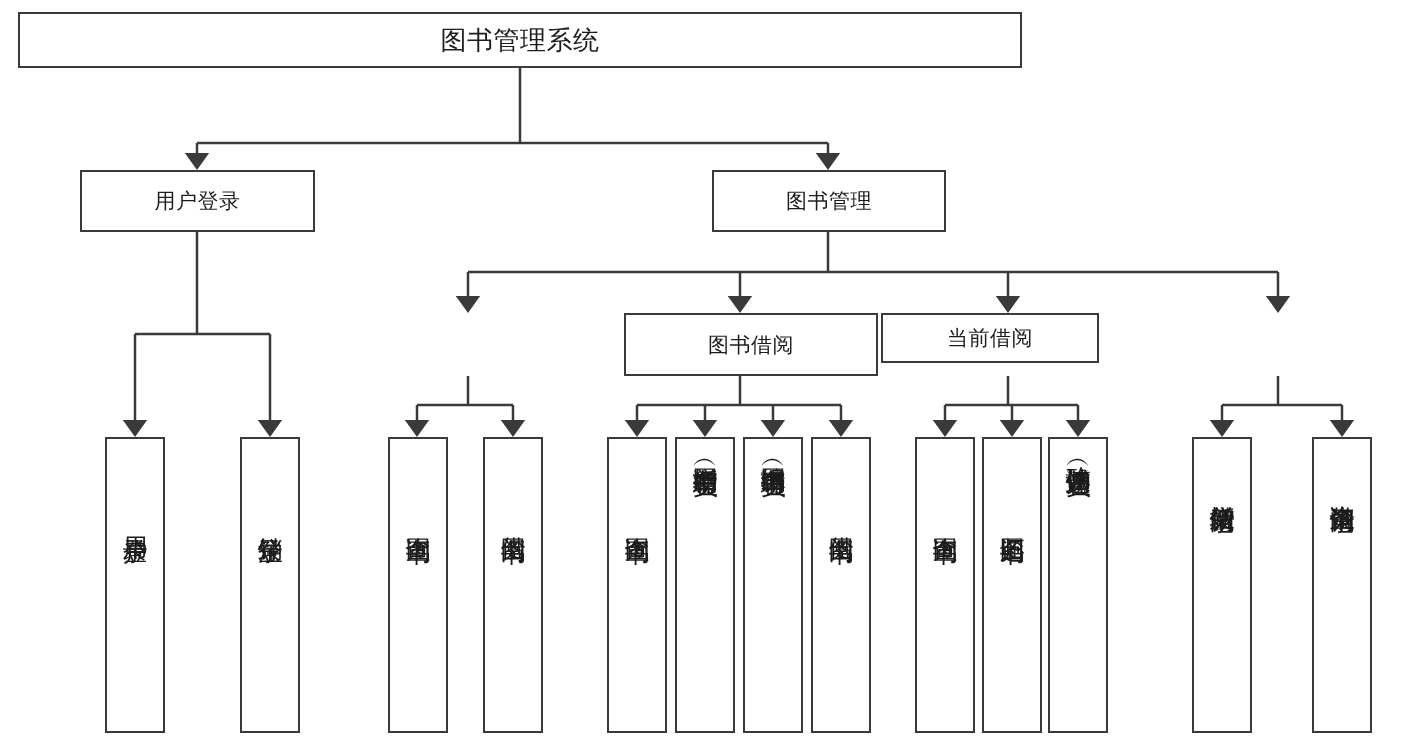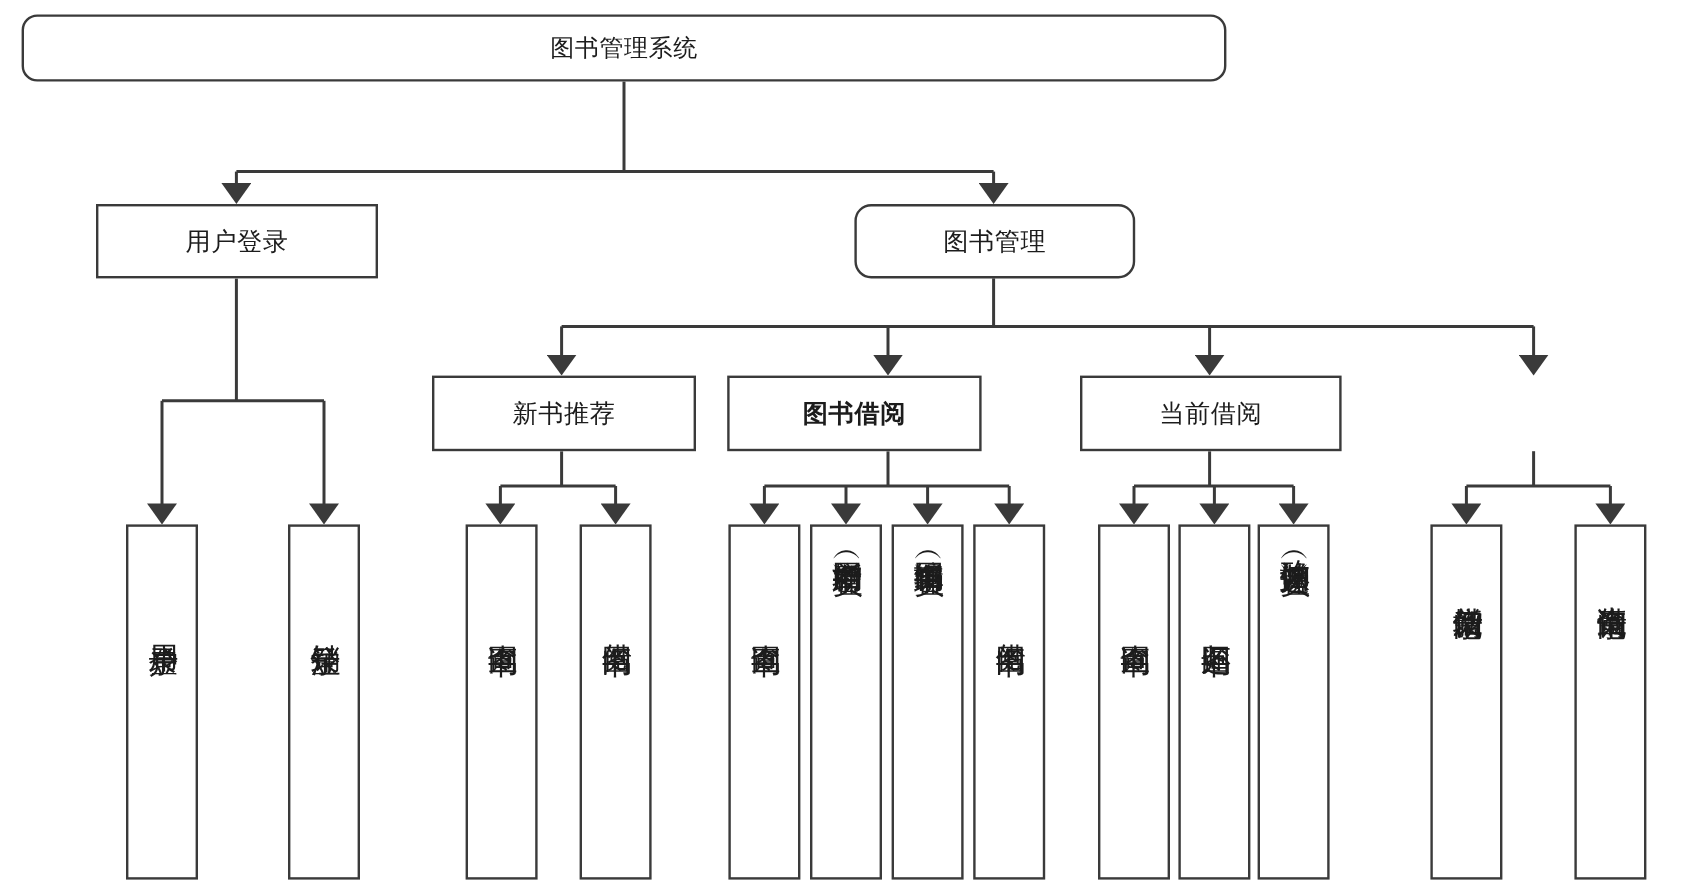--- a/index.html
+++ b/index.html
@@ -33,22 +33,21 @@
     display: flex;
     align-items: center;
     justify-content: center;
     color: #1c1c1c;
   }
   .node.horiz {
     font-size: 21px;
     letter-spacing: 0.5px;
   }
   .node.root {
-    font-size: 20px;
-    border-radius: 13px;
+    font-size: 26px;
   }
   .node.leaf {
     align-items: flex-start;
     justify-content: center;
     padding-top: 6px;
   }
   .vtext {
     writing-mode: vertical-rl;
     text-orientation: upright;
     font-size: 25px;
@@ -131,31 +130,28 @@
     </g>
   </svg>
 
   <div class="node horiz root" style="left:18px; top:12px; width:1004px; height:56px;">
     <span>图书管理系统</span>
   </div>
 
   <div class="node horiz" style="left:80px; top:170px; width:235px; height:62px;">
     <span>用户登录</span>
   </div>
-  <div class="node horiz" style="left:712px; top:170px; width:234px; height:62px;border-radius:14px;">
+  <div class="node horiz" style="left:712px; top:170px; width:234px; height:62px;">
     <span>图书管理</span>
   </div>
 
-  <div class="node horiz" style="left:360px; top:313px; width:220px; height:63px;">
-    <span>新书推荐</span>
-  </div>
-  <div class="node horiz" style="left:606px; top:313px; width:212px; height:63px;font-weight:bold;">
+  <div class="node horiz" style="left:624px; top:313px; width:254px; height:63px;">
     <span>图书借阅</span>
   </div>
-  <div class="node horiz" style="left:900px; top:313px; width:218px; height:63px;font-family:Liberation Serif, serif;">
+  <div class="node horiz" style="left:881px; top:313px; width:218px; height:50px;font-family:Liberation Serif, serif;">
     <span>当前借阅</span>
   </div>
 
   <div class="node leaf leaf-short" style="left:105px; top:437px; width:60px; height:296px;">
     <span class="vtext">用户登录</span>
   </div>
   <div class="node leaf leaf-short" style="left:240px; top:437px; width:60px; height:296px;">
     <span class="vtext">注销登录</span>
   </div>
 

